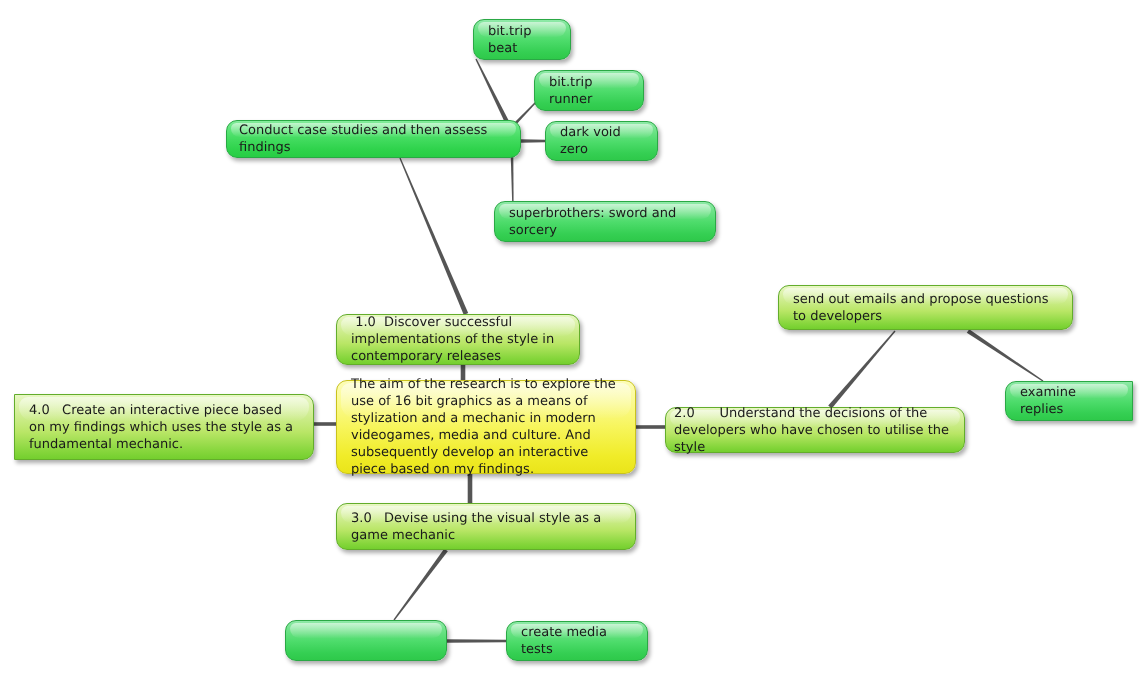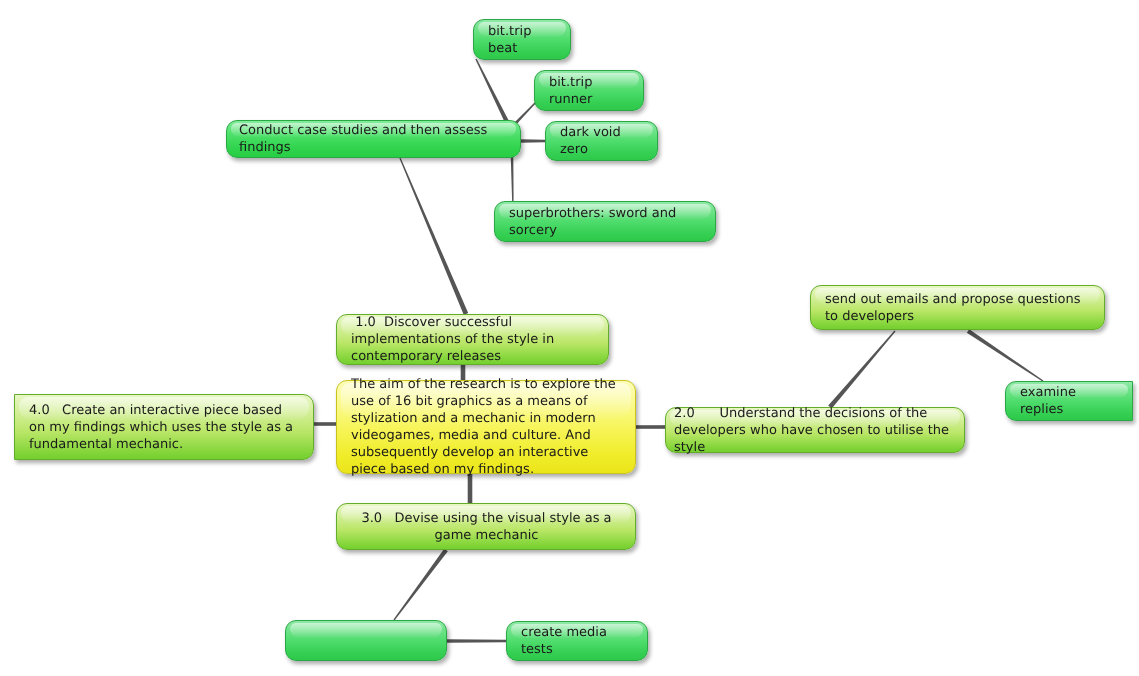--- a/index.html
+++ b/index.html
@@ -105,23 +105,23 @@
       <polygon points="966.7796595683045,332.83051064754324 1042.6394448724536,381.5408326913196 1043.3605551275464,380.4591673086804 969.2203404316955,329.16948935245676" fill="#555555"></polygon>
       <polygon points="444.15368914970475,548.6284547969235 393.4782164988296,619.6123893991306 394.5217835011704,620.3876106008694 447.84631085029525,551.3715452030765" fill="#555555"></polygon>
       <polygon points="447,642.7 506,642.3 506,639.7 447,639.3" fill="#555555"></polygon>
     </svg>
   <div id="node-layer">
       <div class="node emerald" style="left: 473px; top: 19px; width: 98px; height: 41px; justify-content: center;"><span class="gloss"></span><span class="txt">bit.trip beat</span></div>
       <div class="node emerald" style="left: 534px; top: 70px; width: 110px; height: 41px;"><span class="gloss"></span><span class="txt">bit.trip runner</span></div>
       <div class="node vivid" style="left: 226px; top: 120px; width: 295px; height: 38px;"><span class="gloss"></span><span class="txt">Conduct case studies and then assess findings</span></div>
       <div class="node emerald" style="left: 545px; top: 121px; width: 113px; height: 40px; align-items: flex-end;"><span class="gloss"></span><span class="txt">dark void zero</span></div>
       <div class="node emerald" style="left: 494px; top: 201px; width: 222px; height: 41px;"><span class="gloss"></span><span class="txt">superbrothers: sword and sorcery</span></div>
-      <div class="node lime" style="left: 778px; top: 285px; width: 295px; height: 45px; margin-left: 32px;"><span class="gloss"></span><span class="txt">send out emails and propose questions to developers</span></div>
-      <div class="node lime" style="left: 336px; top: 314px; width: 273px; height: 51px;"><span class="gloss"></span><span class="txt"> 1.0  Discover successful implementations of the style in contemporary releases</span></div>
+      <div class="node lime" style="left: 778px; top: 285px; width: 295px; height: 45px;"><span class="gloss"></span><span class="txt">send out emails and propose questions to developers</span></div>
+      <div class="node lime" style="left: 336px; top: 314px; width: 244px; height: 51px;"><span class="gloss"></span><span class="txt"> 1.0  Discover successful implementations of the style in contemporary releases</span></div>
       <div class="node emerald clip-right" style="left: 1005px; top: 381px; width: 128px; height: 40px;"><span class="gloss"></span><span class="txt">examine replies</span></div>
       <div class="node yellow" style="left: 336px; top: 380px; width: 300px; height: 94px;"><span class="gloss"></span><span class="txt">The aim of the research is to explore the use of 16 bit graphics as a means of stylization and a mechanic in modern videogames, media and culture. And subsequently develop an interactive piece based on my findings.</span></div>
       <div class="node lime clip-left" style="left: 14px; top: 394px; width: 300px; height: 66px;"><span class="gloss"></span><span class="txt">4.0   Create an interactive piece based on my findings which uses the style as a fundamental mechanic.</span></div>
       <div class="node lime" style="left: 665px; top: 407px; width: 300px; height: 46px; padding-left: 8px;"><span class="gloss"></span><span class="txt">2.0      Understand the decisions of the developers who have chosen to utilise the style</span></div>
-      <div class="node lime" style="left: 336px; top: 503px; width: 300px; height: 47px; text-align: center;"><span class="gloss"></span><span class="txt">3.0   Devise using the visual style as a game mechanic</span></div>
+      <div class="node lime" style="left: 336px; top: 503px; width: 300px; height: 47px;"><span class="gloss"></span><span class="txt">3.0   Devise using the visual style as a game mechanic</span></div>
       <div class="node emerald" style="left: 285px; top: 620px; width: 162px; height: 41px;"><span class="gloss"></span></div>
       <div class="node emerald" style="left: 506px; top: 621px; width: 142px; height: 40px;"><span class="gloss"></span><span class="txt">create media tests</span></div>
     </div>
 </div>
 
 </body></html>

